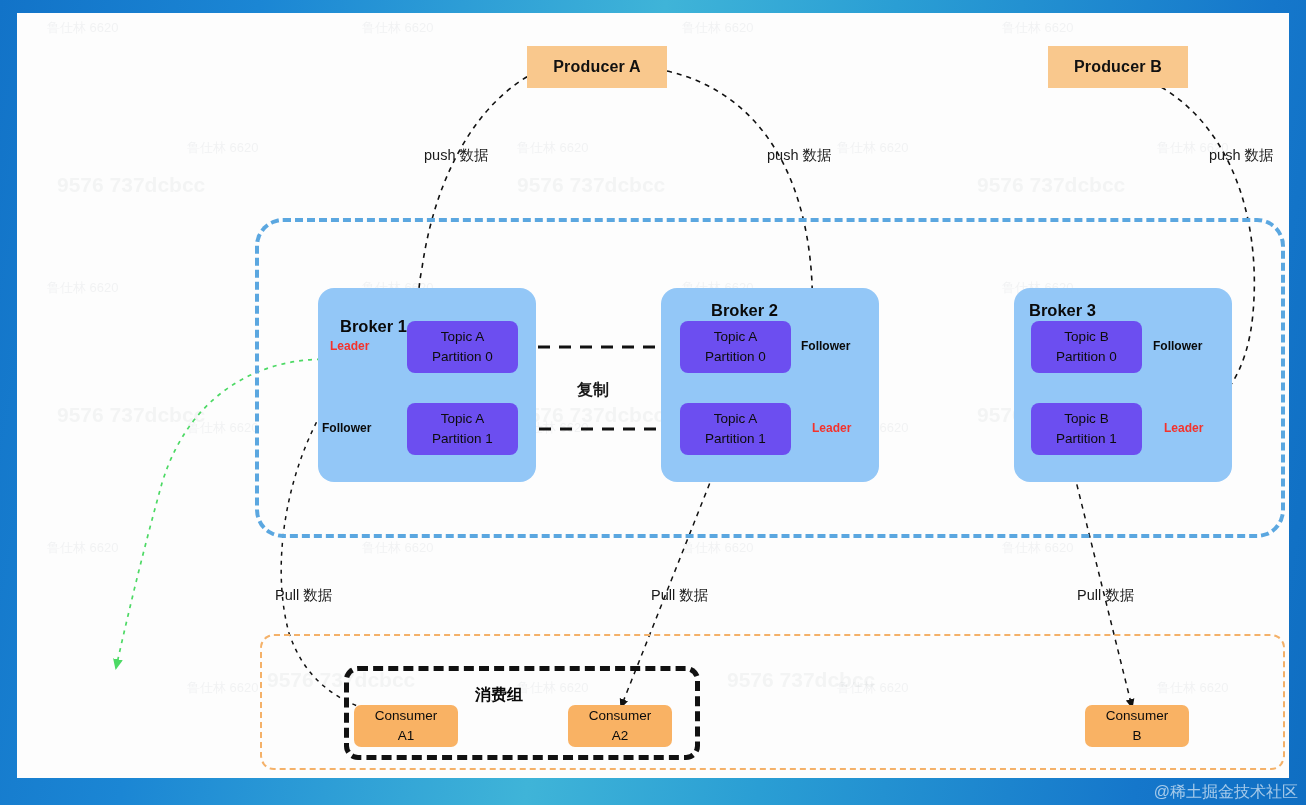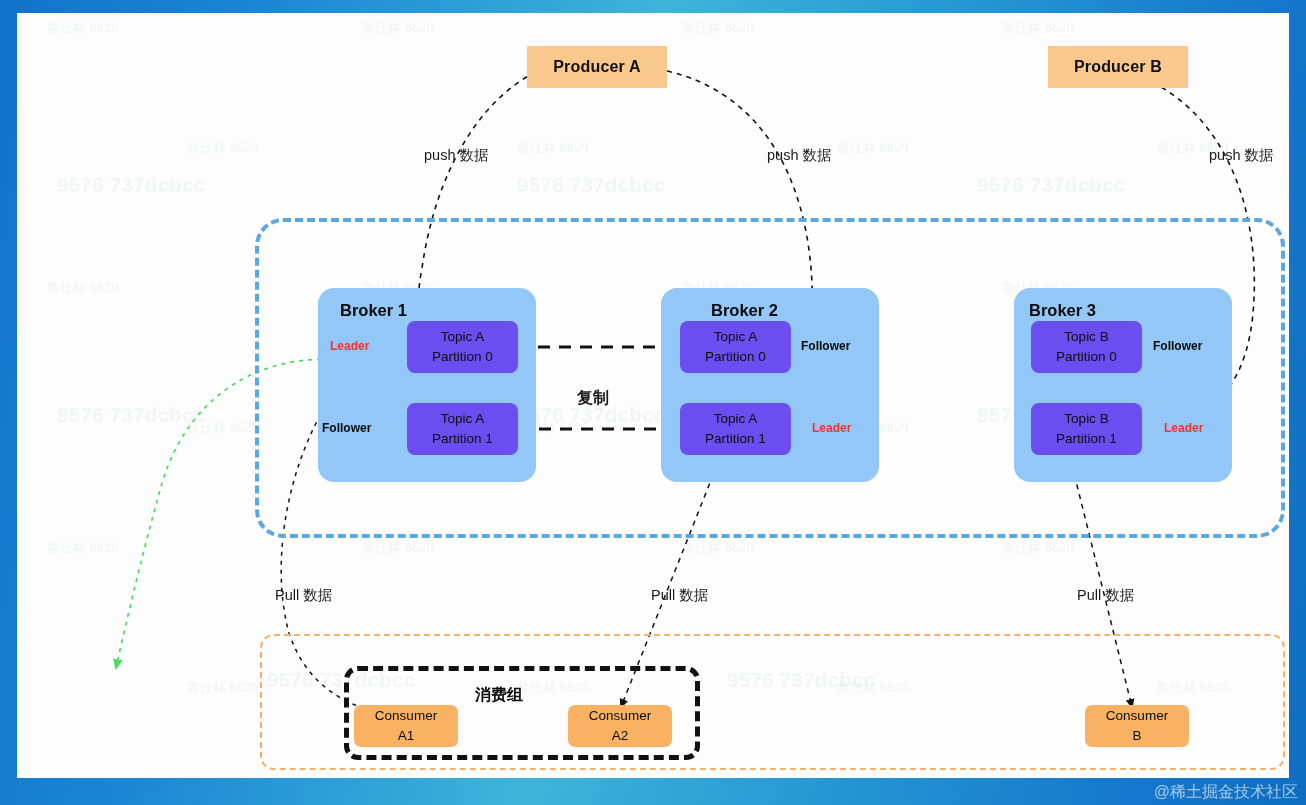--- a/index.html
+++ b/index.html
@@ -297,21 +297,21 @@
       <span>Producer B</span>
     </div>
 
     <div class="edge-label" style="left:407px; top:133px;">push 数据</div>
     <div class="edge-label" style="left:750px; top:133px;">push 数据</div>
     <div class="edge-label" style="left:1192px; top:133px;">push 数据</div>
 
     <div class="cluster-box" style="left:238px; top:205px; width:1030px; height:320px;"></div>
 
     <div class="broker" style="left:301px; top:275px; width:218px; height:194px;"></div>
-    <div class="broker-title" style="left:323px; top:288px;">Broker 1</div>
+    <div class="broker-title" style="left:323px; top:304px;">Broker 1</div>
     <div class="role leader" style="left:313px; top:326px;">Leader</div>
     <div class="partition" style="left:390px; top:308px; width:111px; height:52px;">
       <span>Topic A</span>
       <span>Partition 0</span>
     </div>
     <div class="role follower" style="left:305px; top:408px;">Follower</div>
     <div class="partition" style="left:390px; top:390px; width:111px; height:52px;">
       <span>Topic A</span>
       <span>Partition 1</span>
     </div>
@@ -322,21 +322,21 @@
       <span>Topic A</span>
       <span>Partition 0</span>
     </div>
     <div class="role follower" style="left:784px; top:326px;">Follower</div>
     <div class="partition" style="left:663px; top:390px; width:111px; height:52px;">
       <span>Topic A</span>
       <span>Partition 1</span>
     </div>
     <div class="role leader" style="left:795px; top:408px;">Leader</div>
 
-    <div class="edge-label cn-strong" style="left:560px; top:375px;text-align:right;">复制</div>
+    <div class="edge-label cn-strong" style="left:560px; top:367px;text-align:right;">复制</div>
 
     <div class="broker" style="left:997px; top:275px; width:218px; height:194px;"></div>
     <div class="broker-title" style="left:1012px; top:288px;">Broker 3</div>
     <div class="partition" style="left:1014px; top:308px; width:111px; height:52px;">
       <span>Topic B</span>
       <span>Partition 0</span>
     </div>
     <div class="role follower" style="left:1136px; top:326px;">Follower</div>
     <div class="partition" style="left:1014px; top:390px; width:111px; height:52px;">
       <span>Topic B</span>

